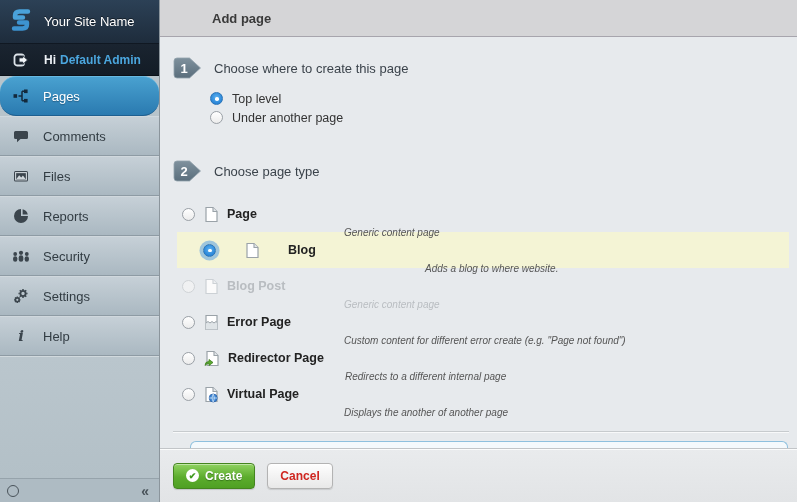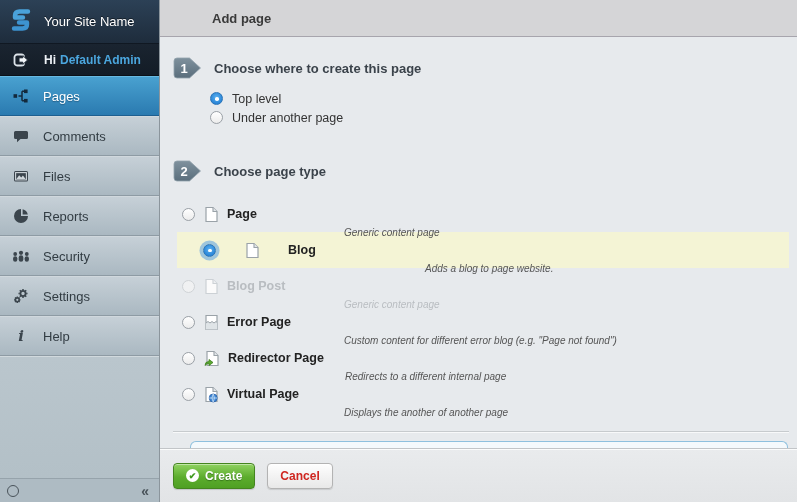--- a/index.html
+++ b/index.html
@@ -25,40 +25,40 @@
   .nav{display:flex;flex-direction:column;flex:none;}
   .navitem{height:40px;display:flex;align-items:center;cursor:pointer;
            background:linear-gradient(180deg,#c6d0d7 0%,#aab8c1 100%);
            border-top:1px solid rgba(255,255,255,.45);
            border-bottom:1px solid #8e9ba4;
            color:#323c43;font-size:13px;}
   .navitem .nicon{width:20px;margin-left:11px;margin-right:12px;flex:none;
                   display:flex;justify-content:center;align-items:center;}
   .navitem.active{background:linear-gradient(180deg,#49a1d0 0%,#2a7ab0 100%);
            border-top:1px solid #68b9e1;border-bottom:1px solid #1e5f90;
-           color:#fff;text-shadow:0 1px 1px rgba(0,20,40,.35);}
+           color:#fff;text-shadow:0 1px 1px rgba(0,20,40,.35);border-radius:16px;}
   .sb-fill{flex:1;background:linear-gradient(180deg,#bac6cd 0%,#b3c0c7 100%);
            border-top:1px solid rgba(255,255,255,.4);}
   .sb-foot{height:24px;flex:none;background:#aebbc3;border-top:1px solid #96a3ab;
            display:flex;align-items:center;justify-content:space-between;
            padding:0 10px 0 7px;}
   .sb-foot .circ{width:12px;height:12px;border:1.6px solid #49535a;border-radius:50%;cursor:pointer;}
   .sb-foot .collapse{color:#49535a;font-size:14px;font-weight:bold;cursor:pointer;line-height:1;}
 
   
   .main{flex:1;display:flex;flex-direction:column;background:#e7eaed;min-width:0;}
   .mhead{height:37px;flex:none;background:#d5d5d7;border-bottom:1px solid #a7a5ad;
          display:flex;align-items:center;padding-left:38px;}
   .mhead .title{margin-left:14px;font-size:13px;font-weight:bold;color:#3a3a3a;}
   .mbody{flex:1;position:relative;overflow:hidden;}
 
   .step-head{display:flex;align-items:center;margin-left:13px;}
   .step-head.s1{margin-top:20px;}
   .step-head.s2{margin-top:33px;}
-  .step-title{margin-left:12px;font-size:13px;font-weight:bold;color:#3b434b;}
+  .step-title{margin-left:12px;font-size:13px;font-weight:normal;color:#3b434b;}
   .badge-num{font:bold 13px "Liberation Sans",sans-serif;fill:#fff;}
 
   .loc-group{margin:10px 0 0 50px;}
   .loc-row{display:flex;align-items:center;height:19px;cursor:pointer;}
   .loc-row .lbl{margin-left:9px;font-size:12.5px;color:#333;}
 
   .radio{width:13px;height:13px;border-radius:50%;flex:none;cursor:pointer;
          background:linear-gradient(180deg,#fff 0%,#ececec 100%);
          border:1px solid #9aa0a6;position:relative;}
   .radio.sel{background:radial-gradient(circle at 50% 40%,#5db2f0 0%,#2a86d8 70%,#1f72c0 100%);
@@ -270,21 +270,21 @@
 
         <div class="ptrow hl">
           <span class="radio sel glow"></span>
           <span class="doc">
             <svg width="15" height="17" viewBox="0 0 15 17">
               <path d="M2 1.5 H9 L13 5.5 V15.5 H2 Z" fill="#fff" stroke="#9aa2a8" stroke-width="1.2"></path>
               <path d="M9 1.5 L9 5.5 L13 5.5" fill="#e3e7ea" stroke="#9aa2a8" stroke-width="1.1"></path>
             </svg>
           </span>
           <span class="pt-label">Blog</span>
-          <span class="pt-desc">Adds a blog to page website.</span>
+          <span class="pt-desc">Adds a blog to where website.</span>
         </div>
 
         <div class="ptrow dis">
           <span class="radio dis"></span>
           <span class="doc">
             <svg width="15" height="17" viewBox="0 0 15 17">
               <path d="M2 1.5 H9 L13 5.5 V15.5 H2 Z" fill="#fbfbfb" stroke="#ccd1d5" stroke-width="1.2"></path>
               <path d="M9 1.5 L9 5.5 L13 5.5" fill="#eef0f2" stroke="#ccd1d5" stroke-width="1.1"></path>
             </svg>
           </span>
@@ -295,21 +295,21 @@
         <div class="ptrow">
           <span class="radio"></span>
           <span class="doc">
             <svg width="15" height="17" viewBox="0 0 15 17">
               <path d="M2 1.5 H13 V15.5 H2 Z" fill="#fff" stroke="#9aa2a8" stroke-width="1.2"></path>
               <path d="M2 9 L4 7.5 L6 9 L8 7.5 L10 9 L12 7.5 L13 8.4 L13 15.5 L2 15.5 Z" fill="#dfe4e7"></path>
               <path d="M2 9 L4 7.5 L6 9 L8 7.5 L10 9 L12 7.5 L13 8.4" fill="none" stroke="#9aa2a8" stroke-width="1"></path>
             </svg>
           </span>
           <span class="pt-label">Error Page</span>
-          <span class="pt-desc">Custom content for different error blog (e.g. "Page not found")</span>
+          <span class="pt-desc">Custom content for different error create (e.g. "Page not found")</span>
         </div>
 
         <div class="ptrow">
           <span class="radio"></span>
           <span class="doc">
             <svg width="16" height="17" viewBox="0 0 16 17">
               <path d="M3 1.5 H10 L14 5.5 V15.5 H3 Z" fill="#fff" stroke="#9aa2a8" stroke-width="1.2"></path>
               <path d="M10 1.5 L10 5.5 L14 5.5" fill="#e3e7ea" stroke="#9aa2a8" stroke-width="1.1"></path>
               <path d="M1 15.5 Q1 11.5 5 11.5 L5 9.5 L9 12.5 L5 15.5 L5 13.5 Q2.5 13.5 1 15.5 Z" fill="#5aa832" stroke="#3c7d1d" stroke-width="0.8"></path>
             </svg>

